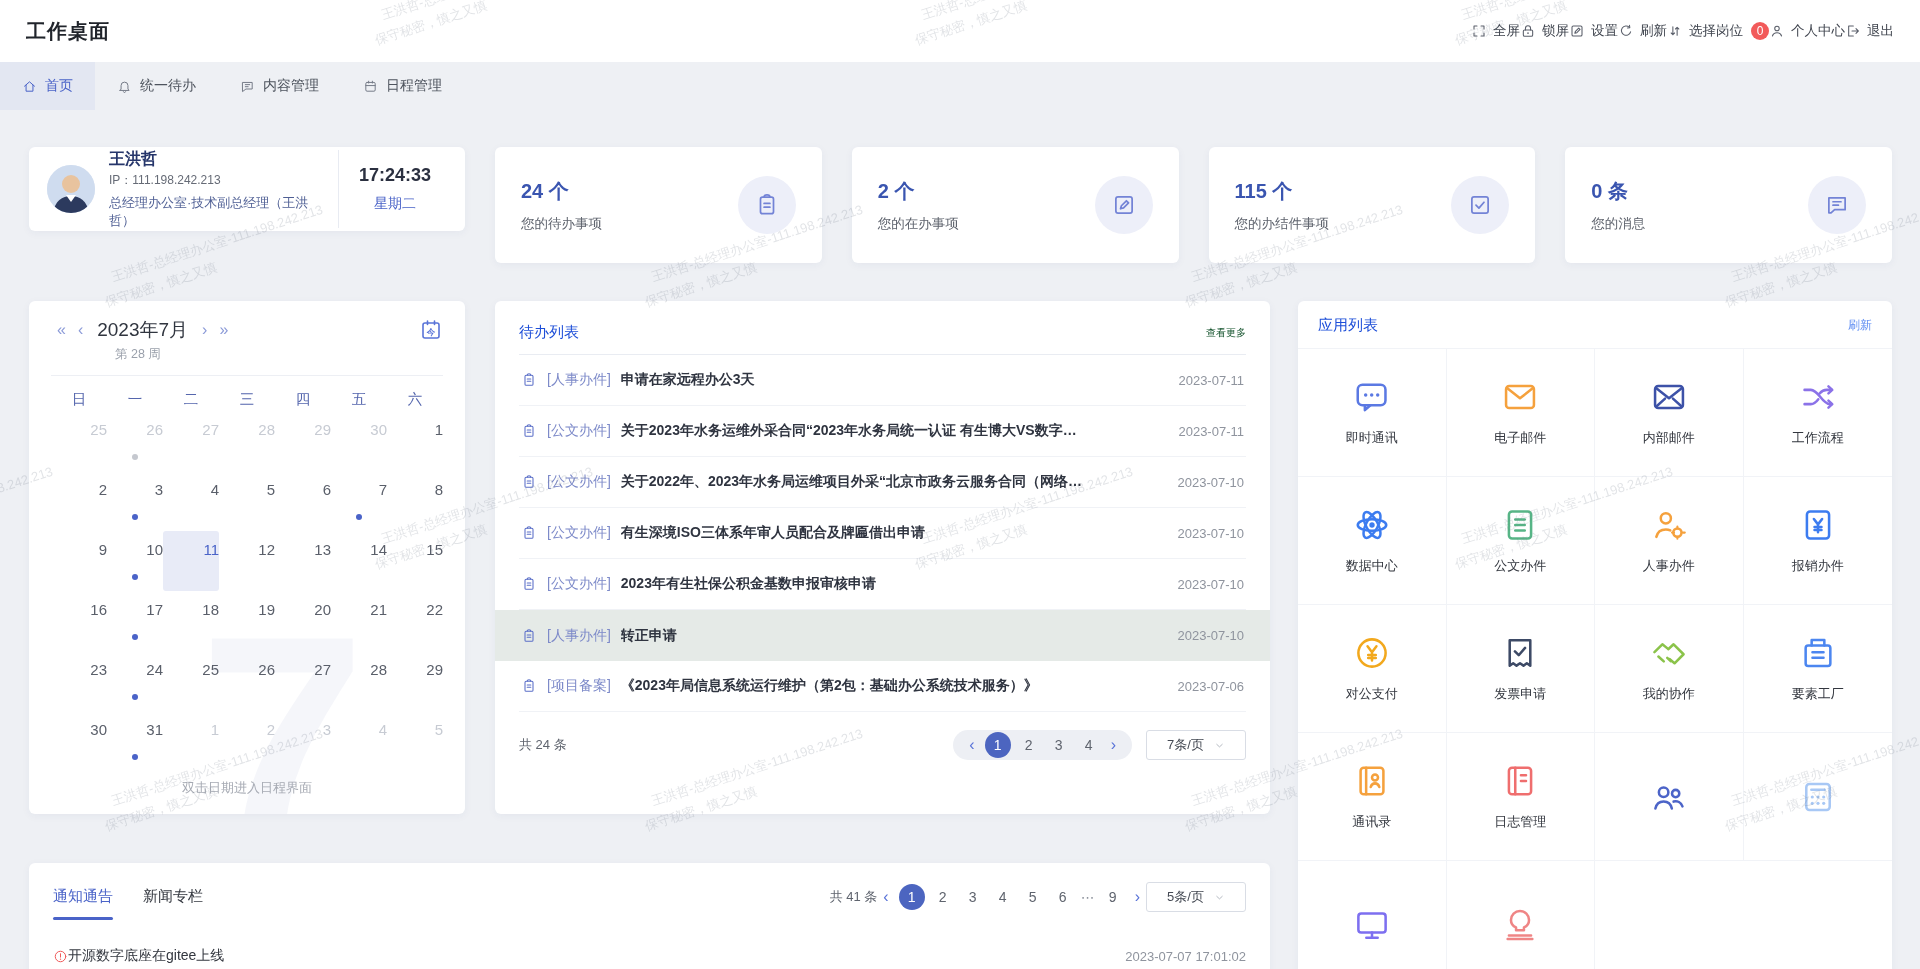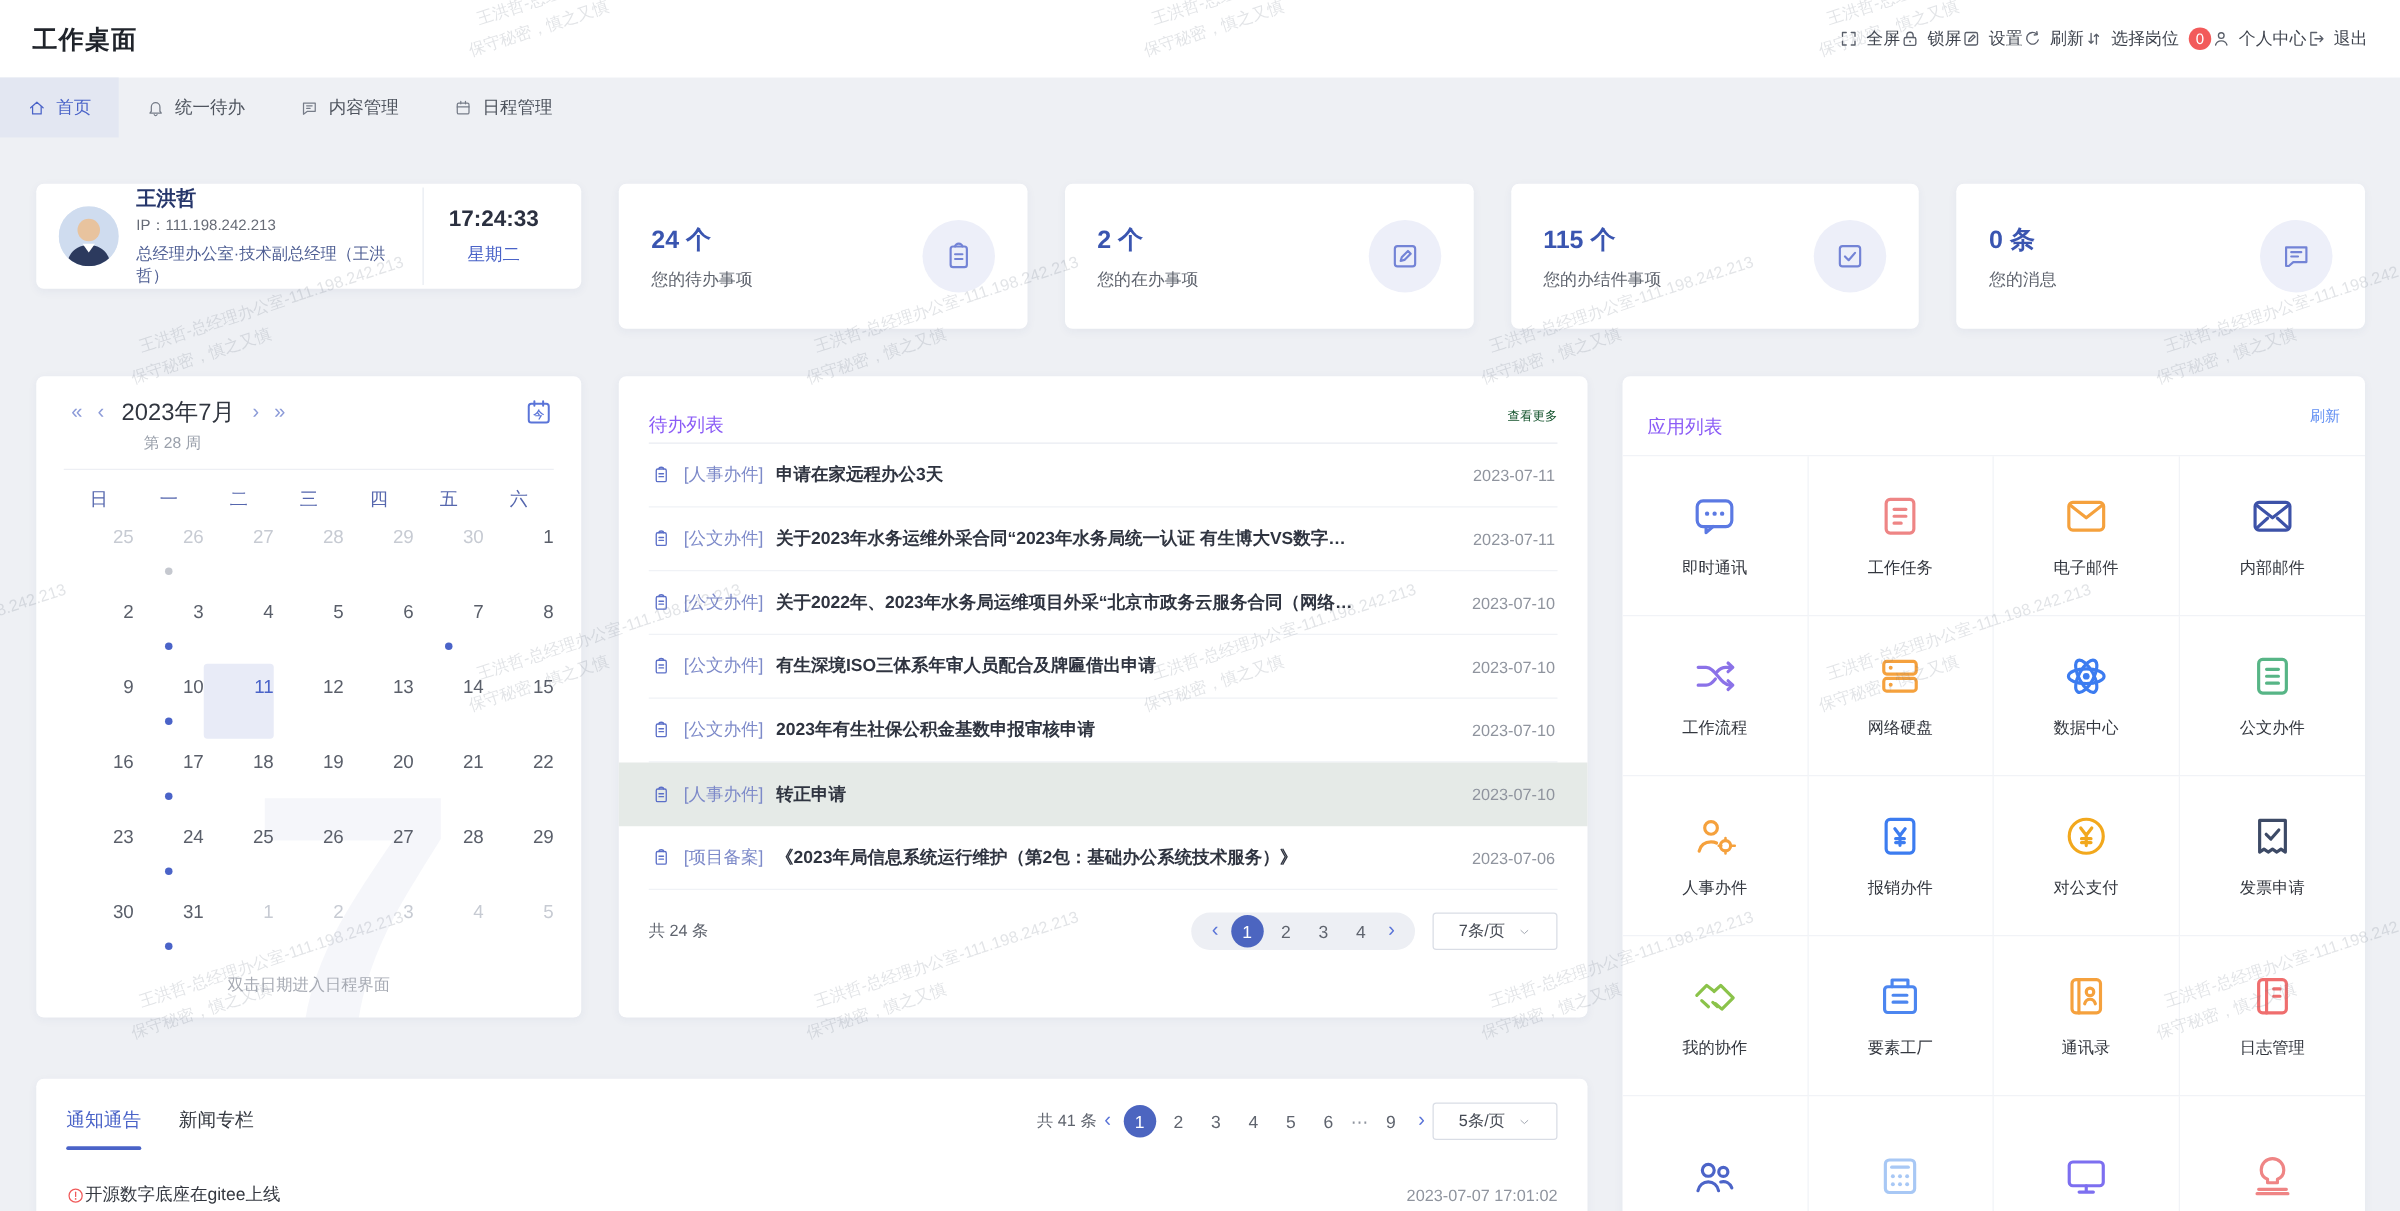--- a/index.html
+++ b/index.html
@@ -60,21 +60,21 @@
   .day.muted { color:#c7cbd3; }
   .day.sel { background:#e8ebf7; color:#4a63c8; }
   .day .dot { position:absolute; left:50%; transform:translateX(-50%); bottom:11px; width:6px; height:6px; border-radius:50%; }
   .dot.blue { background:#4a63c8; } .dot.gray { background:#c5c8cf; }
   .big-month { position:absolute; left:170px; top:290px; font-size:300px; font-weight:bold; color:rgba(90,110,170,0.06); z-index:0; pointer-events:none; line-height:1; }
   .cal-footer { text-align:center; font-size:13px; color:#a6aab3; margin-top:8px; position:relative; z-index:1; }
 
   
   .todo-card { left:495px; top:301px; width:775px; height:513px; padding:10px 24px 16px; }
   .panel-head { display:flex; align-items:center; height:44px; border-bottom:1px solid #e9ecf2; }
-  .panel-title { font-size:15px; color:#8b5cf6; font-weight:500;margin-top:16px; }
+  .panel-title { font-size:15px; color:#1d4ed8; font-weight:500; }
   .link-more { margin-left:auto; font-size:10px; color:#14532d; cursor:pointer;font-family:Liberation Mono, monospace; }
   .todo-row { height:51px; display:flex; align-items:center; gap:10px; border-bottom:1px solid #f0f2f6; padding:0 2px; cursor:pointer; }
   .todo-row.hl { background:#e5eae7; margin:0 -24px; padding:0 26px; border-bottom:none; }
   .todo-row .ic { width:16px; height:16px; color:#5b6fc8; flex:none; }
   .todo-cat { font-size:14px; color:#7d8ac9; flex:none; }
   .todo-title { font-size:14px; font-weight:bold; color:#2f3440; flex:1; min-width:0; white-space:nowrap; overflow:hidden; text-overflow:ellipsis; }
   .todo-date { font-size:13px; color:#8f949e; margin-left:14px; flex:none; }
   .todo-foot { margin-top:18px; display:flex; align-items:center; }
   .total-label { font-size:13px; color:#5f646e; }
   .foot-right { margin-left:auto; display:flex; align-items:center; gap:14px; }
@@ -499,29 +499,20 @@
             <rect x="3" y="4.2" width="17.5" height="13" rx="3"></rect>
             <path d="M7.5 17.2v3.1l3.5-3.1"></path>
             <circle cx="8" cy="10.7" r="1.1" fill="currentColor" stroke="none"></circle>
             <circle cx="11.8" cy="10.7" r="1.1" fill="currentColor" stroke="none"></circle>
             <circle cx="15.6" cy="10.7" r="1.1" fill="currentColor" stroke="none"></circle>
           </svg>
         </span>
         <div class="app-label">即时通讯</div>
       </div>
       <div class="app-cell">
-        <span class="ic " style="color: rgb(238, 133, 133);">
-          <svg viewBox="0 0 24 24" fill="none" stroke="currentColor" stroke-width="1.6" stroke-linecap="round" stroke-linejoin="round">
-            <rect x="5" y="3.5" width="14" height="17" rx="2"></rect>
-            <path d="M9 8.5h6M9 12h6M9 15.5h3.6"></path>
-          </svg>
-        </span>
-        <div class="app-label">工作任务</div>
-      </div>
-      <div class="app-cell">
         <span class="ic " style="color: rgb(245, 161, 61);">
           <svg viewBox="0 0 24 24" fill="none" stroke="currentColor" stroke-width="1.6" stroke-linecap="round" stroke-linejoin="round">
             <rect x="3.2" y="5" width="17.6" height="14" rx="2"></rect>
             <path d="M4 6.5l8 6.3 8-6.3"></path>
           </svg>
         </span>
         <div class="app-label">电子邮件</div>
       </div>
       <div class="app-cell">
         <span class="ic " style="color: rgb(61, 82, 168);">
@@ -534,31 +525,20 @@
       </div>
       <div class="app-cell">
         <span class="ic " style="color: rgb(139, 114, 232);">
           <svg viewBox="0 0 24 24" fill="none" stroke="currentColor" stroke-width="1.6" stroke-linecap="round" stroke-linejoin="round">
             <path d="M3.5 7.5h4c4.8 0 7.2 9 12 9h1"></path>
             <path d="M3.5 16.5h4c1.9 0 3.4-1.4 4.7-3.1M13 9.8c1.2-1.4 2.6-2.3 4.5-2.3h3"></path>
             <path d="M18.6 5.3l2.4 2.2-2.4 2.2M18.6 14.3l2.4 2.2-2.4 2.2"></path>
           </svg>
         </span>
         <div class="app-label">工作流程</div>
-      </div>
-      <div class="app-cell">
-        <span class="ic " style="color: rgb(245, 161, 61);">
-          <svg viewBox="0 0 24 24" fill="none" stroke="currentColor" stroke-width="1.6" stroke-linecap="round" stroke-linejoin="round">
-            <rect x="3.8" y="4.5" width="16.4" height="6.4" rx="1.5"></rect>
-            <rect x="3.8" y="13.1" width="16.4" height="6.4" rx="1.5"></rect>
-            <circle cx="7.3" cy="7.7" r="1" fill="currentColor" stroke="none"></circle>
-            <circle cx="7.3" cy="16.3" r="1" fill="currentColor" stroke="none"></circle>
-          </svg>
-        </span>
-        <div class="app-label">网络硬盘</div>
       </div>
       <div class="app-cell">
         <span class="ic " style="color: rgb(60, 124, 240);">
           <svg viewBox="0 0 24 24" fill="none" stroke="currentColor" stroke-width="1.6" stroke-linecap="round" stroke-linejoin="round">
             <circle cx="12" cy="12" r="1.7" fill="currentColor" stroke="none"></circle>
             <ellipse cx="12" cy="12" rx="9" ry="3.7"></ellipse>
             <ellipse cx="12" cy="12" rx="9" ry="3.7" transform="rotate(62 12 12)"></ellipse>
             <ellipse cx="12" cy="12" rx="9" ry="3.7" transform="rotate(-62 12 12)"></ellipse>
           </svg>
         </span>

